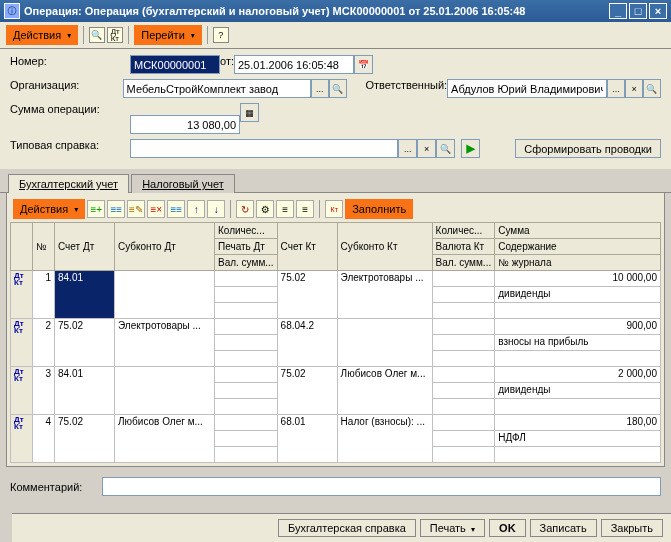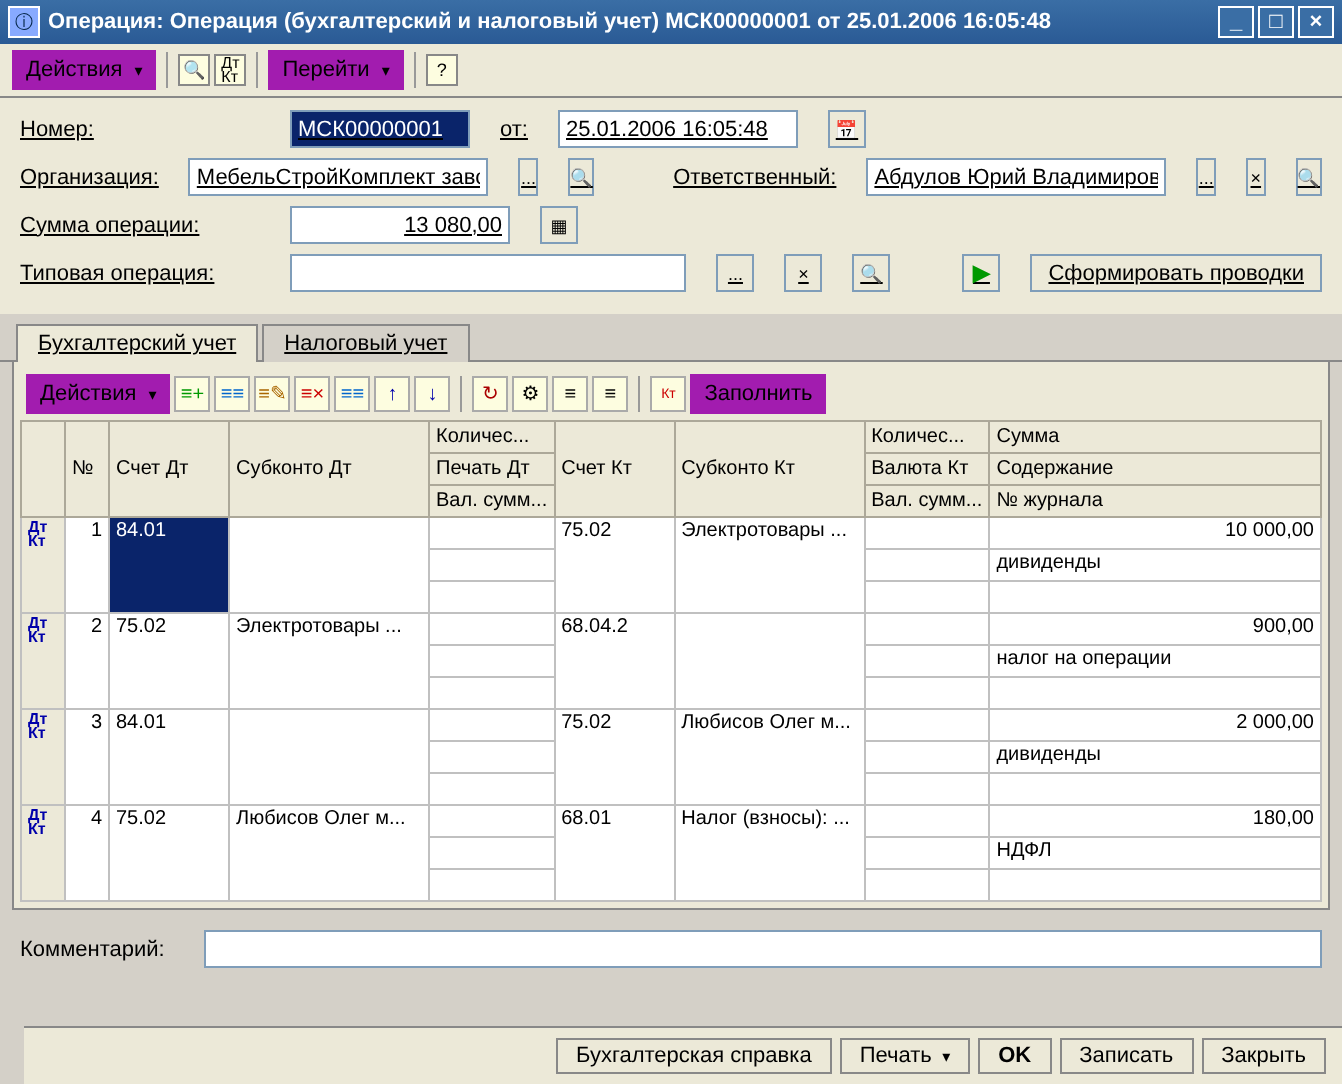--- a/index.html
+++ b/index.html
@@ -2,33 +2,33 @@
 <html><head>
 <meta charset="utf-8">
 <style>
   * { box-sizing: border-box; margin: 0; padding: 0; font-family: Tahoma, sans-serif; font-size: 11px; }
   body { background: #d4d0c8; width: 671px; height: 542px; overflow: hidden; }
   .titlebar { background: linear-gradient(#3a6ea5,#2a5a95); height: 22px; display:flex; align-items:center; padding:0 4px; color:#fff; }
   .titlebar .tico { width:16px; height:16px; background:#8af; border:1px solid #fff; margin-right:4px; display:flex;align-items:center;justify-content:center;font-size:9px;color:#024;}
   .titlebar .ttl { flex:1; font-weight:bold; }
   .titlebar .wbtn { width:18px;height:16px;border:1px solid #fff;background:#3a6ea5;margin-left:2px;text-align:center;line-height:14px;font-weight:bold;cursor:pointer;}
   .toolbar { background:#ece9d8; border-bottom:1px solid #888; padding:3px 6px; display:flex; align-items:center; gap:2px; }
-  .tbtn { height:20px; padding:0 6px; display:inline-flex; align-items:center; gap:3px; border:1px solid transparent; cursor:pointer; background:#a21caf;}
+  .tbtn { height:20px; padding:0 6px; display:inline-flex; align-items:center; gap:3px; border:1px solid transparent; cursor:pointer; background:#f97316;}
   .tbico { width:16px;height:16px;border:1px solid #888;background:#fdfde0;display:inline-flex;align-items:center;justify-content:center;font-size:9px;}
   .sep { width:1px; height:18px; background:#999; margin:0 3px;}
   .drop::after { content:"▾"; font-size:8px; margin-left:3px;}
   .form { padding:6px 10px; background:#ece9d8; }
-  .row { display:flex; align-items:center; margin-bottom:5px; gap:15px;text-decoration:underline;}
+  .row { display:flex; align-items:flex-start; margin-bottom:5px; gap:0;}
   .lbl { width:120px; }
   input.fld,.fld { border:1px solid #7f9db9; background:#fff; height:19px; padding:0 3px; font-size:11px;}
   .fldbtn { width:19px;height:19px;border:1px solid #7f9db9;background:#ece9d8;display:inline-flex;align-items:center;justify-content:center;font-size:9px;cursor:pointer;}
   .numf { background:#0a246a; color:#fff; border:1px solid #7f9db9; height:19px; padding:0 3px; width:90px;}
-  .sumf { text-align:right; width:110px;}
+  .sumf { text-align:right; width:110px;margin-top:12px;}
   .gbtn { width:19px;height:19px;border:1px solid #7f9db9;background:#ece9d8;display:inline-flex;align-items:center;justify-content:center;color:#090;font-weight:bold;cursor:pointer;}
-  .lbtn { border:1px solid #7f9db9; background:#ece9d8; padding:2px 8px; cursor:pointer;height:19px;display:inline-flex;align-items:center;}
+  .lbtn { border:1px solid #7f9db9; background:#ece9d8; padding:2px 8px; cursor:pointer;height:19px;display:inline-flex;align-items:center;margin-left:35px;}
   .tabs { display:flex; padding-left:8px; border-bottom:1px solid #888; margin-top:4px;}
   .tab { border:1px solid #888; border-bottom:none; padding:3px 10px; background:#d4d0c8; margin-right:2px; cursor:pointer; position:relative; top:1px;text-decoration:underline;}
   .tab.active { background:#ece9d8; }
   .subarea { border:1px solid #888; border-top:none; margin:0 6px 6px 6px; background:#ece9d8; padding:3px;}
   .subtoolbar { padding:3px; display:flex; align-items:center; gap:2px;}
   .sico { width:18px;height:18px;border:1px solid #aaa;background:#fdfde0;display:inline-flex;align-items:center;justify-content:center;font-size:10px;cursor:pointer;}
   table.grid { width:100%; border-collapse:collapse; background:#fff;}
   table.grid th { background:#ece9d8; border:1px solid #aca899; font-weight:normal; padding:1px 3px; height:16px; font-size:10px; text-align:left;white-space:nowrap;overflow:hidden;margin-top:44px;}
   table.grid td { border:1px solid #c0c0c0; padding:1px 3px; height:16px; font-size:10px; white-space:nowrap; overflow:hidden;vertical-align:top;}
   .rh { background:#ece9d8; width:22px; }
@@ -85,21 +85,21 @@
     <div class="fldbtn">...</div>
     <div class="fldbtn">×</div>
     <div class="fldbtn">🔍</div>
   </div>
   <div class="row">
     <div class="lbl">Сумма операции:</div>
     <input class="fld sumf" value="13 080,00" style="">
     <div class="fldbtn">▦</div>
   </div>
   <div class="row">
-    <div class="lbl">Типовая операция:</div>
+    <div class="lbl">Типовая справка:</div>
     <input class="fld" style="flex: 1 1 0%;" value="">
     <div class="fldbtn">...</div>
     <div class="fldbtn">×</div>
     <div class="fldbtn">🔍</div>
     <div style="width:6px"></div>
     <div class="gbtn">▶</div>
     <div class="lbtn">
         <span>Сформировать проводки</span>
       </div>
   </div>
@@ -191,21 +191,21 @@
           <td rowspan="3">Электротовары ...</td>
           <td></td>
           <td rowspan="3">68.04.2</td>
           <td rowspan="3"></td>
           <td></td>
           <td class="r">900,00</td>
         </tr>
         <tr>
           <td></td>
           <td></td>
-          <td>налог на операции</td>
+          <td>взносы на прибыль</td>
         </tr>
         <tr>
           <td></td>
           <td></td>
           <td></td>
         </tr>
         <tr>
           <td class="rh" rowspan="3">
             <div class="dk">Дт<br>Кт</div>
           </td>

